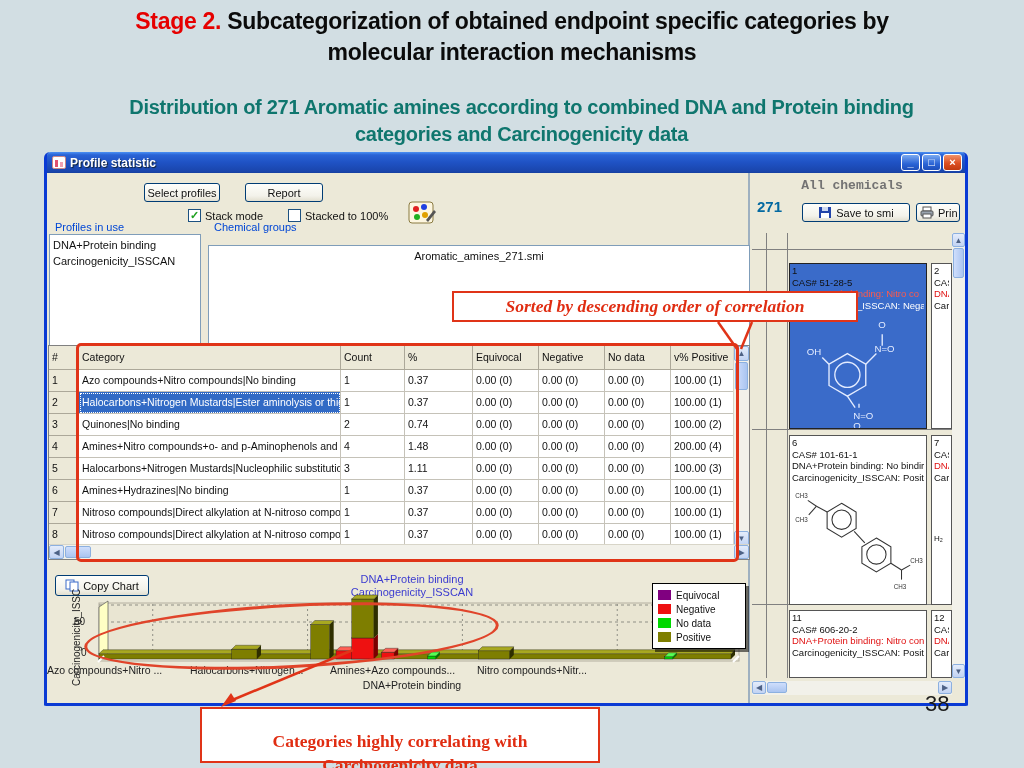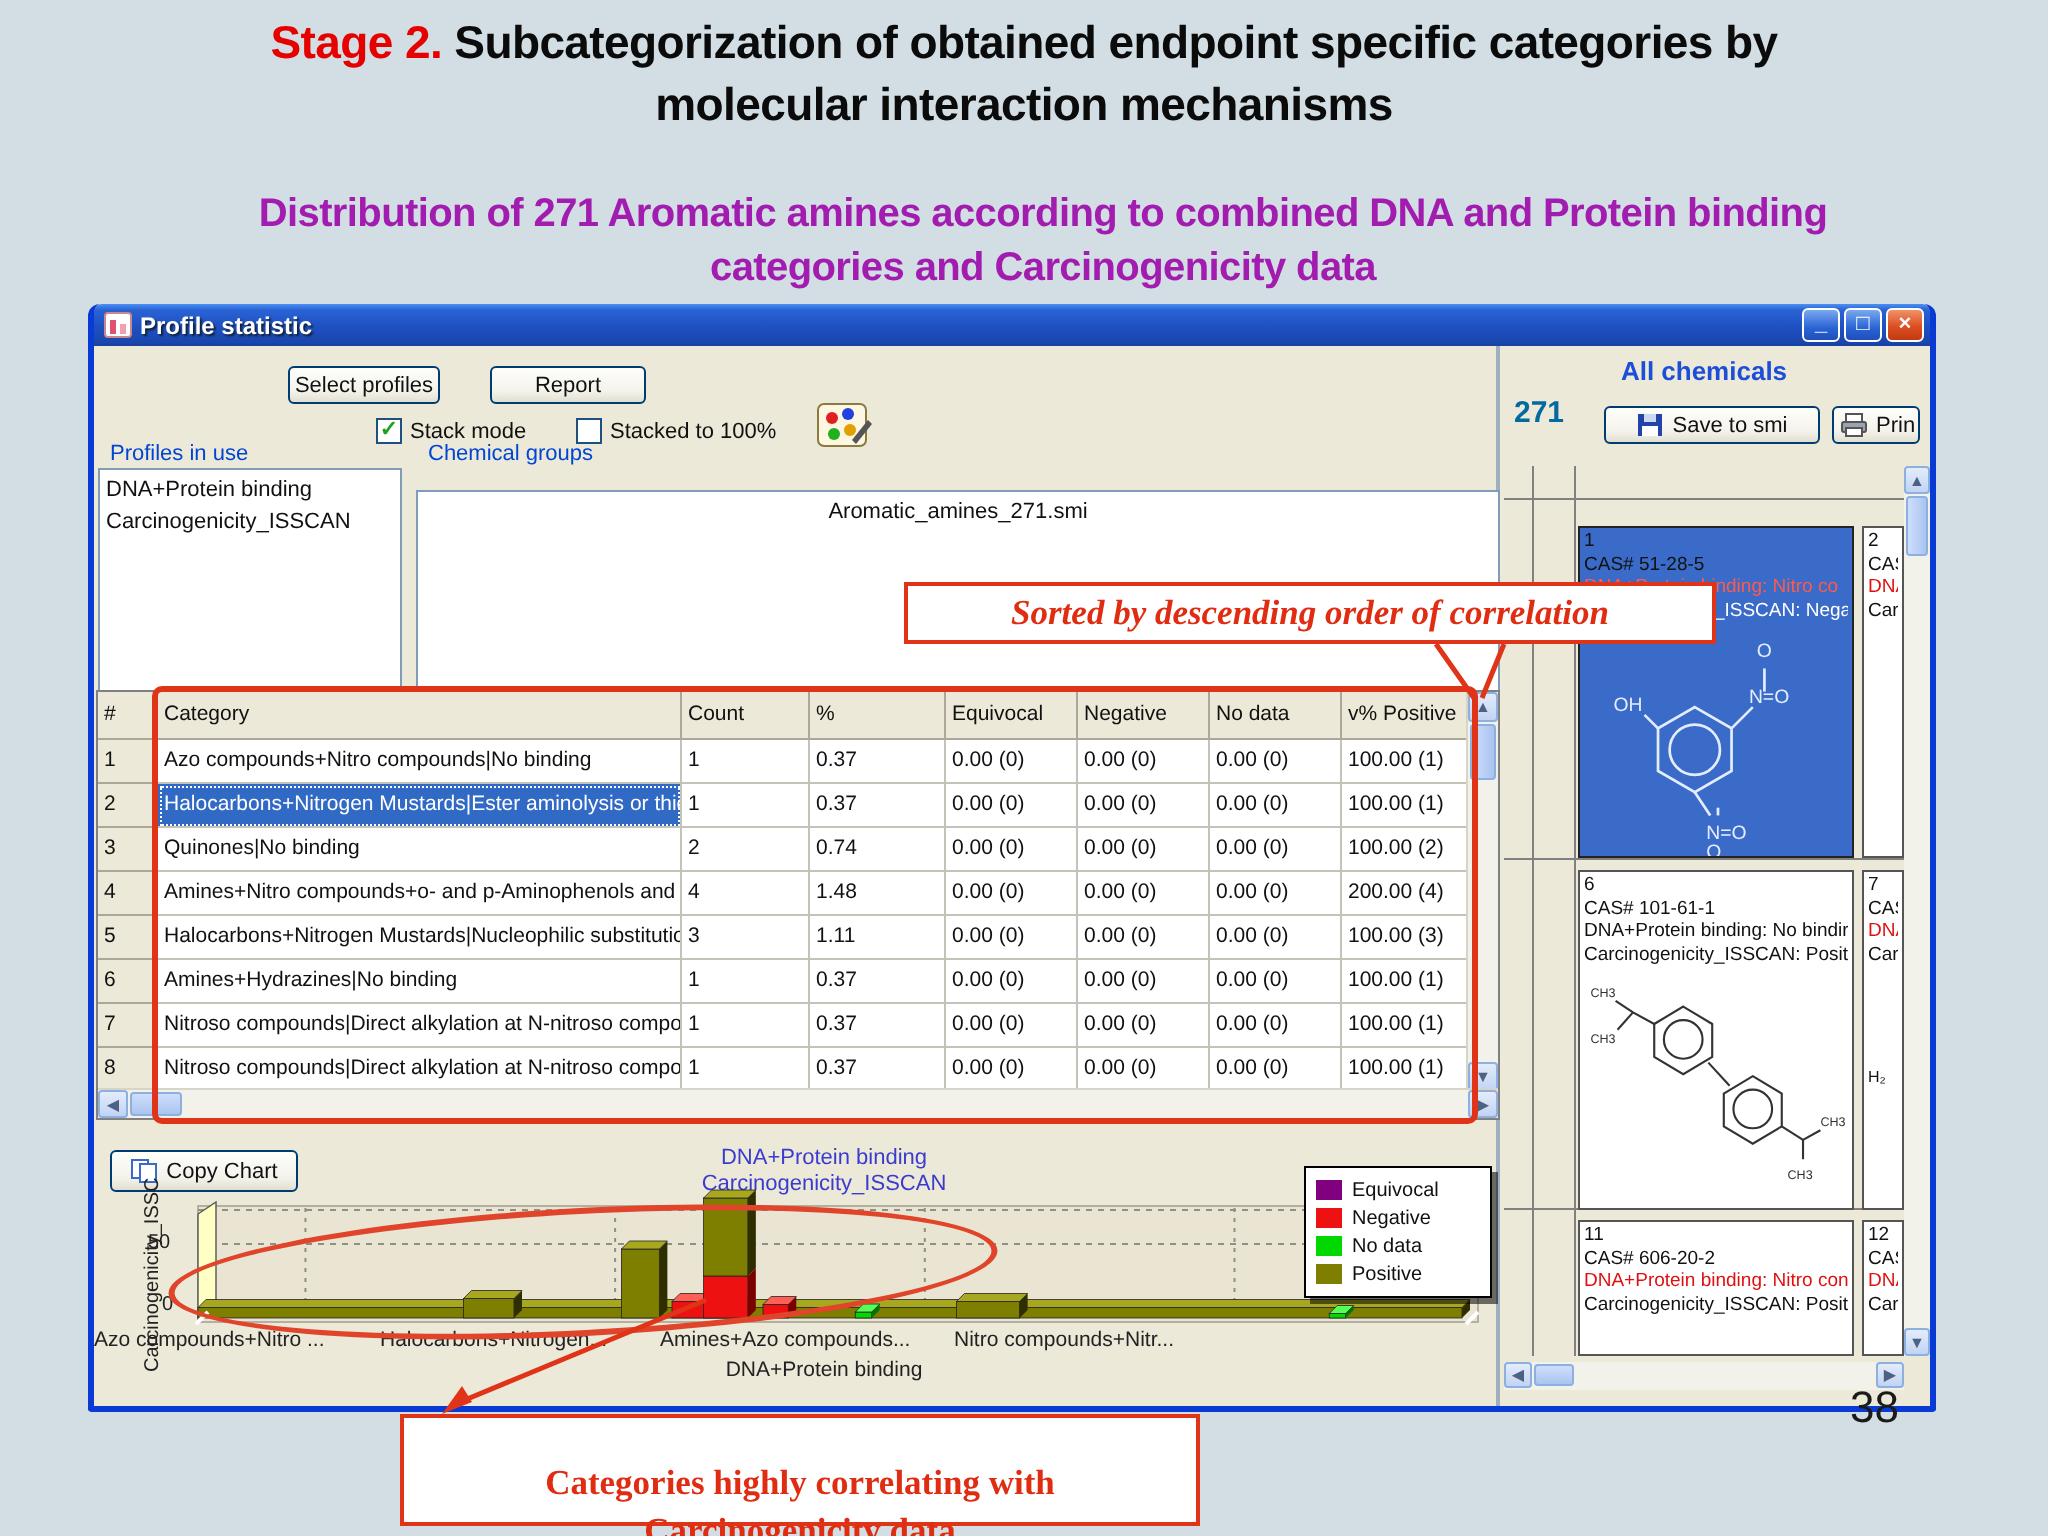--- a/index.html
+++ b/index.html
@@ -5,21 +5,21 @@
   * { margin:0; padding:0; box-sizing:border-box; }
   html,body { width:1024px; height:768px; }
   body { font-family:"Liberation Sans", sans-serif; background:#d2dee3; position:relative; overflow:hidden; }
   .slide { position:absolute; inset:0; width:1024px; height:768px; background:#d2dee3; }
 
   
   .slide-title { position:absolute; left:0; top:6px; width:1024px; text-align:center;
     font-size:23px; font-weight:bold; color:#0b0b0b; line-height:31px; letter-spacing:-0.3px;}
   .slide-title .red { color:#e60000; }
   .slide-subtitle { position:absolute; left:0; top:94px; width:1024px; text-align:center;
-    font-size:20px; font-weight:bold; color:#a21caf; line-height:27px; letter-spacing:-0.3px;padding-left:19px;}
+    font-size:20px; font-weight:bold; color:#0f766e; line-height:27px; letter-spacing:-0.3px;padding-left:19px;}
   .page-number { position:absolute; left:925px; top:691px; width:60px; font-size:22px; color:#1a1a1a; }
 
   
   .window { position:absolute; left:44px; top:152px; width:924px; height:554px;
     border:3px solid #0a3ad4; border-top:none; border-radius:6px 6px 2px 2px; background:#ece9d8; }
   .titlebar { position:relative; height:21px; border-radius:4px 4px 0 0;
     background:linear-gradient(180deg,#4a90f4 0%,#2a63d5 14%,#1f52c4 50%,#1a45ac 92%,#1640a0 100%);
     display:flex; align-items:center; padding:0 3px; }
   .titlebar-icon { width:14px; height:13px; background:#fff; border:1px solid #c88; border-radius:2px;
     margin:0 4px 0 2px; position:relative; }
@@ -95,21 +95,21 @@
   .x-label { position:absolute; white-space:nowrap; }
   .x-axis-title { position:absolute; left:150px; top:506px; width:430px; text-align:center; font-size:10.5px; color:#222; }
   .legend { position:absolute; left:605px; top:410px; width:94px; background:#fff; border:1px solid #000;
     box-shadow:3px 3px 0 rgba(0,0,0,0.55); padding:4px 5px; z-index:5; }
   .legend-row { display:flex; align-items:center; gap:5px; height:14px; }
   .legend-swatch { width:13px; height:10px; flex:none; }
   .legend-label { font-size:10px; color:#111; }
 
   
   .right-panel { position:absolute; left:705px; top:0; width:213px; height:530px; background:#ece9d8; }
-  .rp-title { position:absolute; left:0; top:5px; width:200px; text-align:center; font-size:13px; font-weight:bold; color:#1d4ed8; }
+  .rp-title { position:absolute; left:0; top:5px; width:200px; text-align:center; font-size:13px; font-weight:bold; color:#737373;font-family:Liberation Mono, monospace; }
   .rp-count { position:absolute; left:5px; top:25px; font-size:15px; font-weight:bold; color:#0369a1; }
   .btn-save { left:50px; top:30px; width:108px; height:19px; }
   .btn-print { left:164px; top:30px; width:44px; height:19px; overflow:hidden; justify-content:flex-start; padding-left:3px;text-align:right;}
   .cards-grid { position:absolute; left:0; top:60px; width:200px; height:445px; background:#ece9d8; overflow:hidden; }
   .grid-gutter { position:absolute; left:14px; top:0; width:22px; height:445px; border-left:1px solid #808080; border-right:1px solid #808080; }
   .grid-hline { position:absolute; left:0; width:200px; height:0; border-top:1px solid #808080; }
   .card { position:absolute; background:#fff; border:1px solid #555; font-size:9.5px; line-height:11.5px; color:#111;
     padding:1px 2px; overflow:hidden; }
   .card.sel { background:#3a6bc9; border:1px solid #222; }
   .card .red { color:#e01010; }

